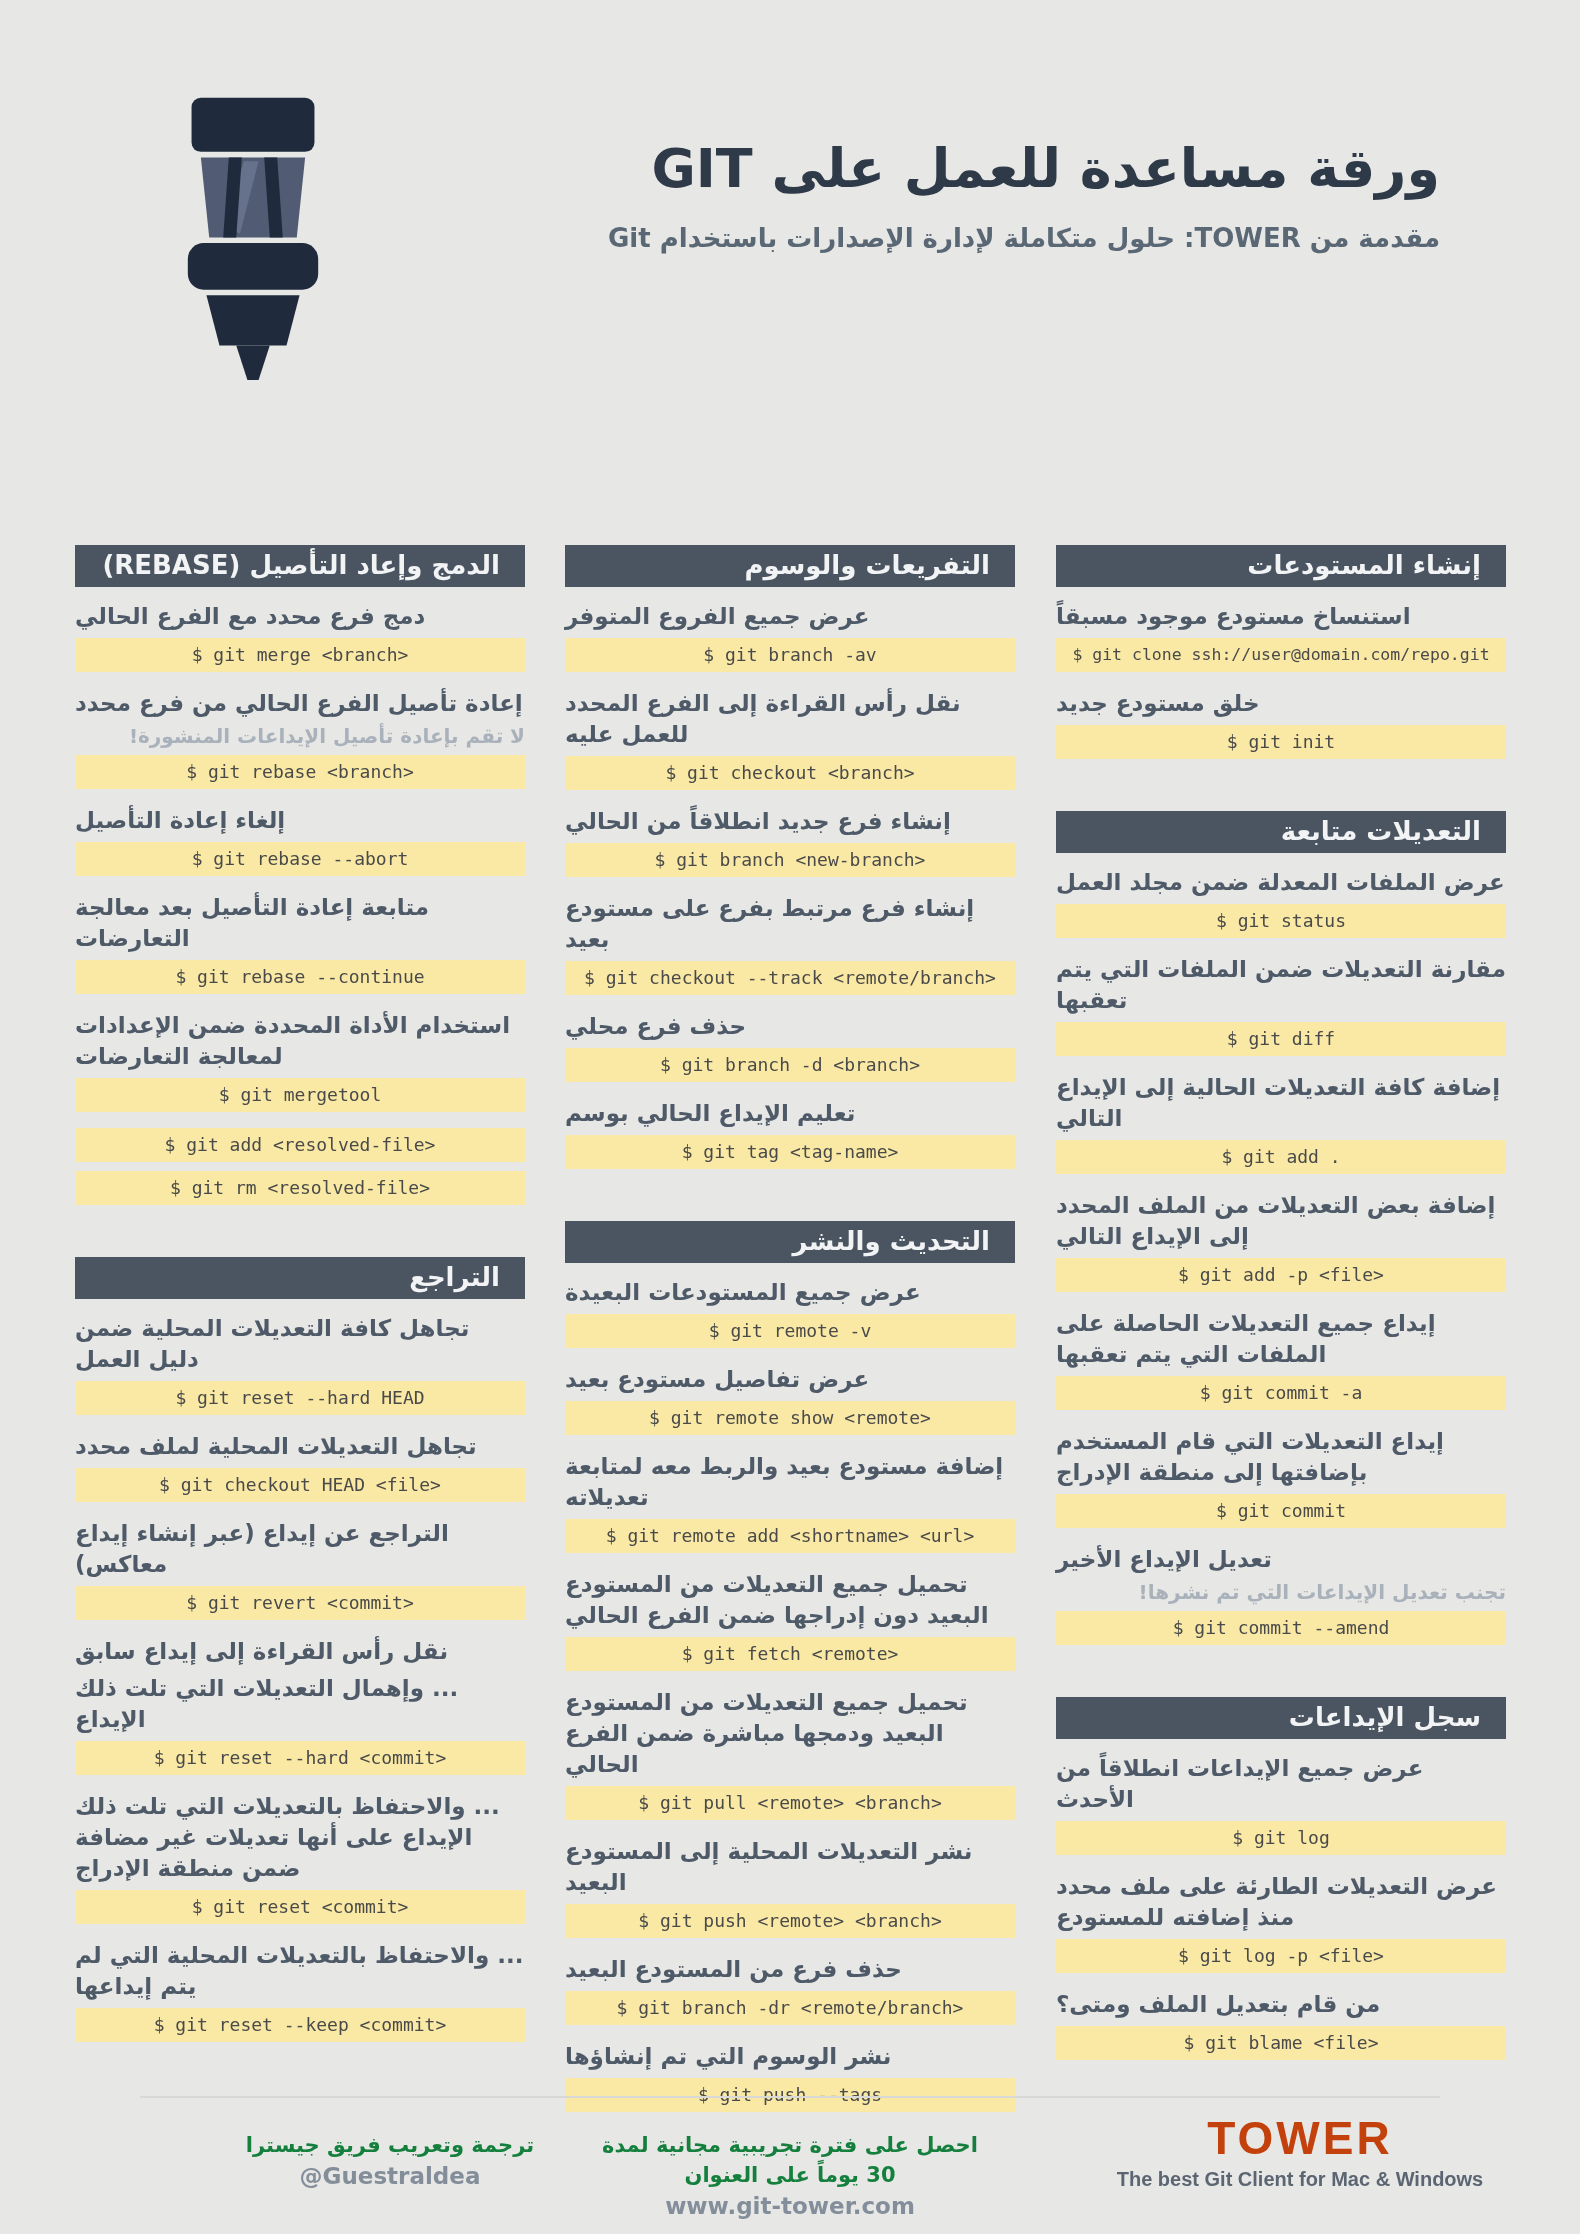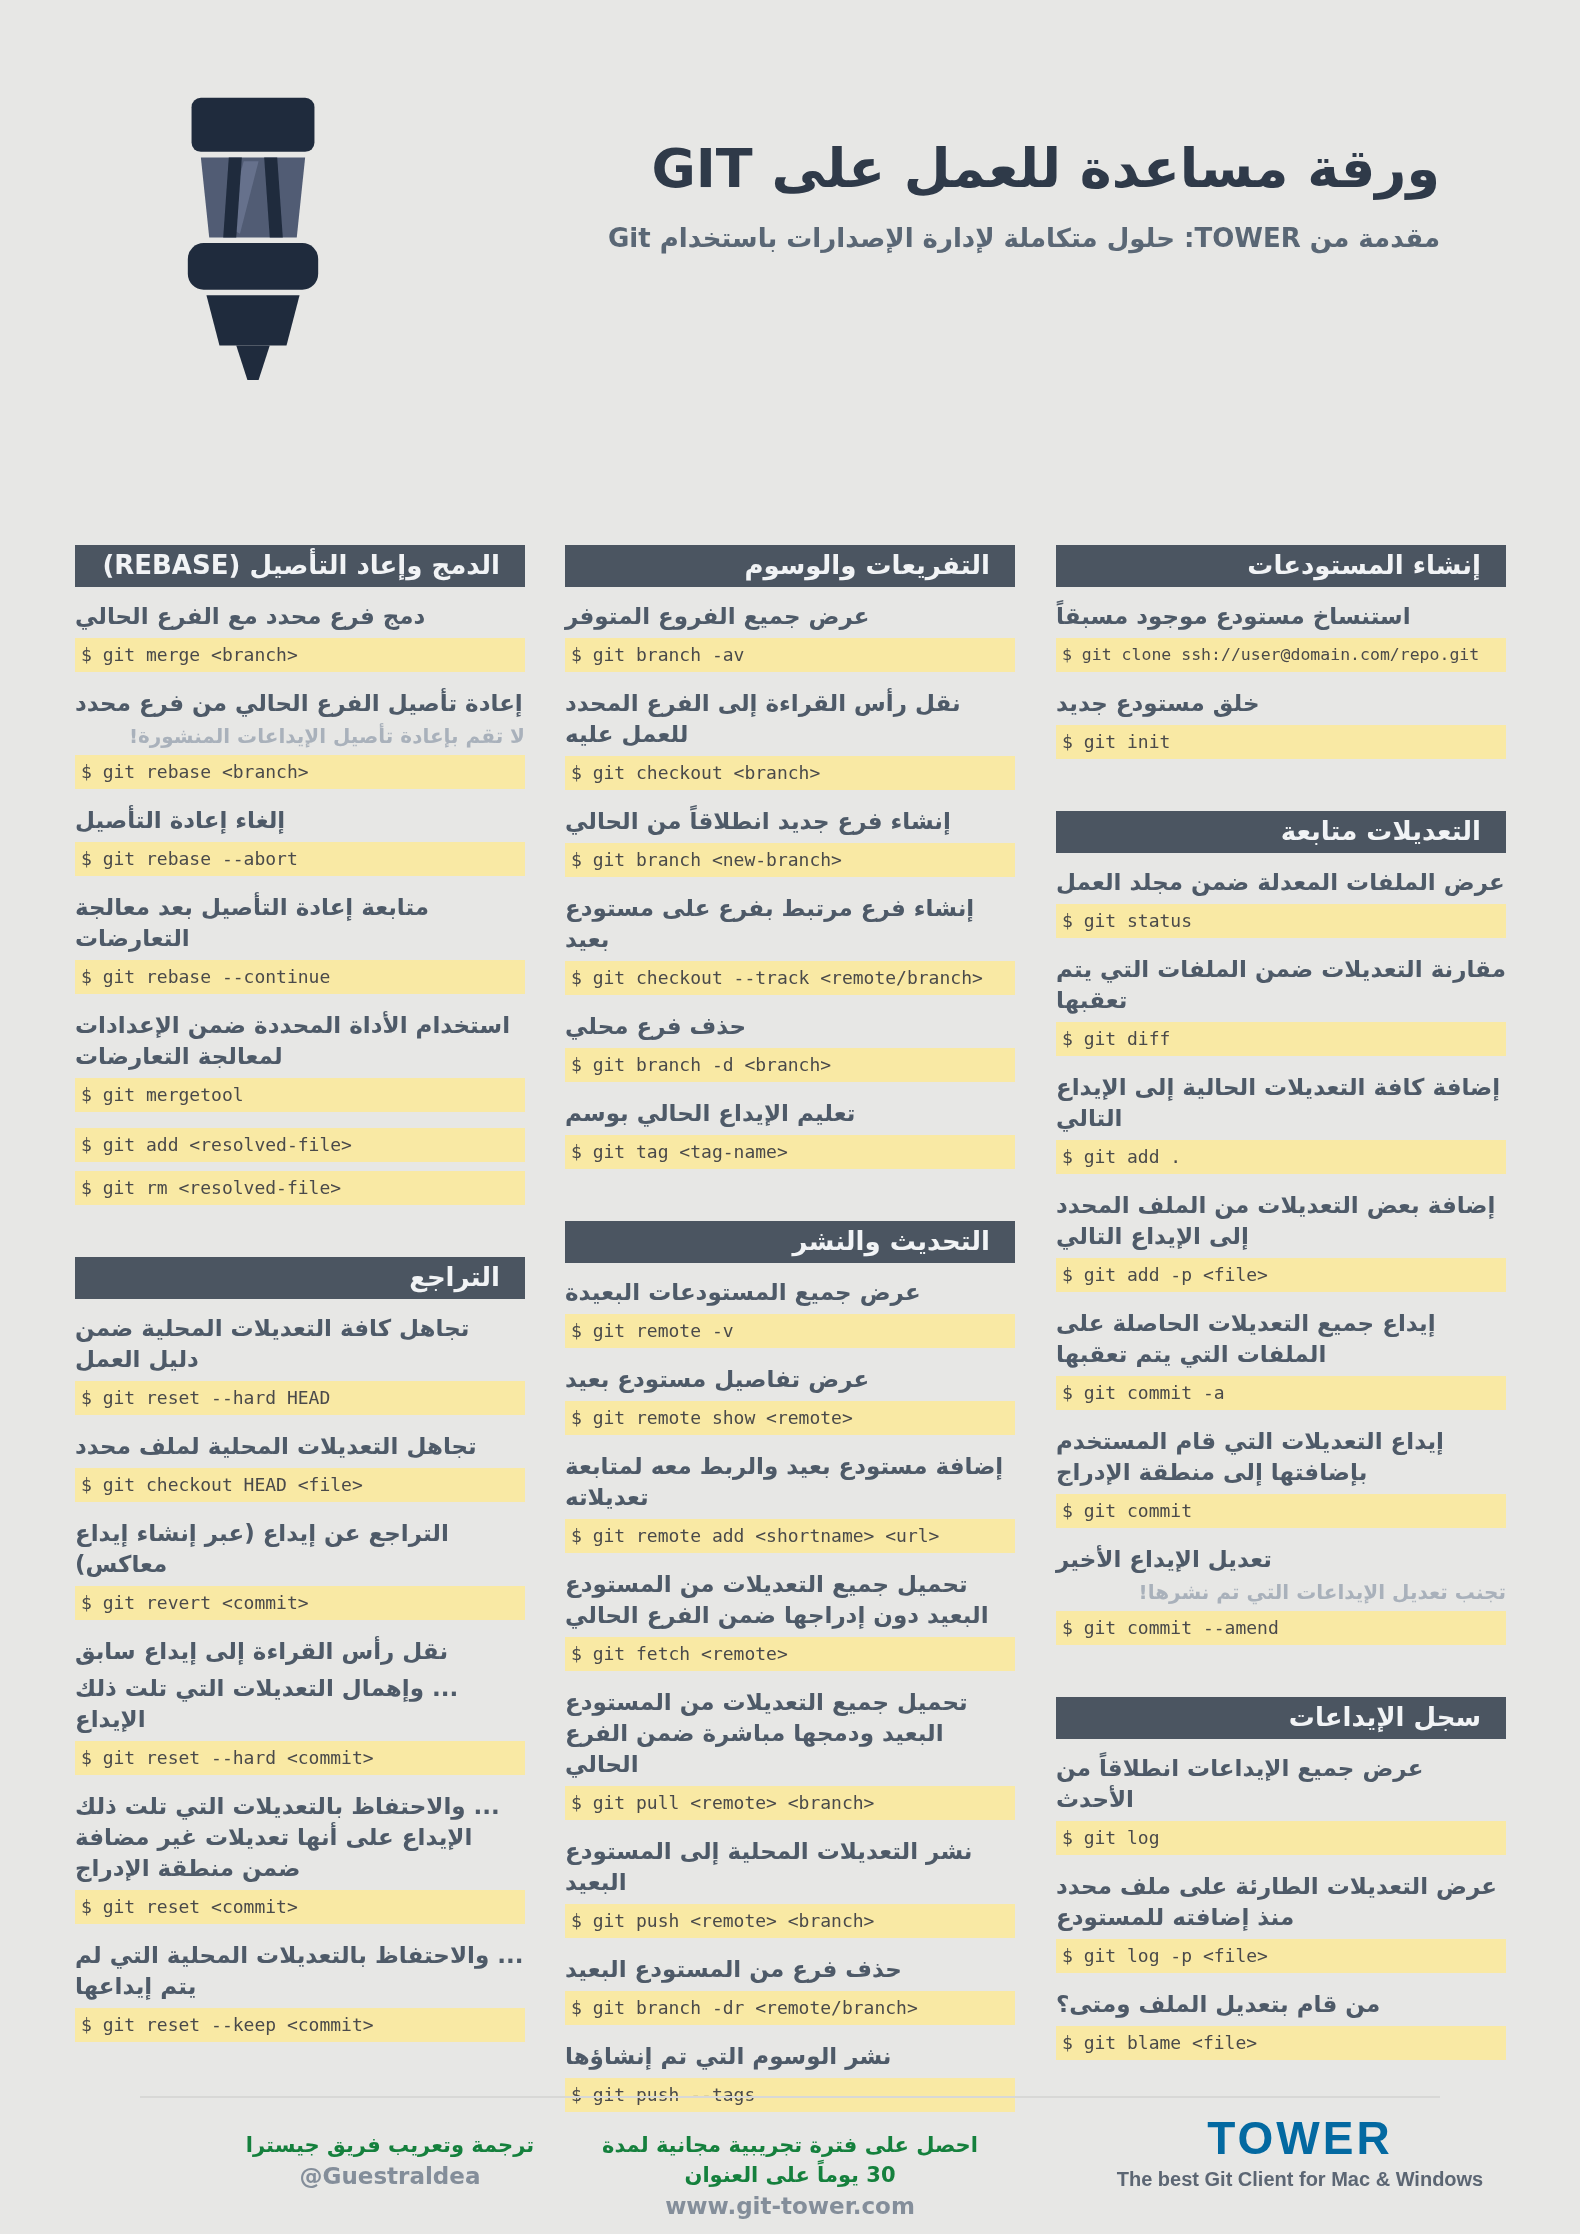--- a/index.html
+++ b/index.html
@@ -18,35 +18,35 @@
   .col-left{left:75px;}  .col-mid{left:565px;}  .col-right{left:1056px;}
 
   .sec{margin-bottom:52px;}
   .sec-h{background:#4b5561;color:#f1f3f5;font-size:26px;font-weight:bold;
          direction:rtl;text-align:right;padding:5px 25px 7px 10px;margin-bottom:14px;}
   .item{margin-bottom:16px;}
   .desc{direction:rtl;text-align:left;color:#4e5a68;font-size:23px;font-weight:bold;
         line-height:31px;margin-bottom:6px;}
   .note{direction:rtl;text-align:right;color:#a9b1bb;font-size:20px;font-weight:bold;
         line-height:26px;margin:-2px 0 6px 0;}
-  .cmd{direction:ltr;text-align:left;background:#f9e9a4;color:#4a4a4a;
+  .cmd{direction:ltr;text-align:center;background:#f9e9a4;color:#4a4a4a;
        font-family:"DejaVu Sans Mono",monospace;font-size:18px;line-height:24px;
-       padding:5px 6px;white-space:nowrap;}
+       padding:5px 16px;white-space:nowrap;}
   .cmd + .cmd{margin-top:9px;}
   .cmd-small{font-size:16.5px;}
 
   
   .divider{position:absolute;left:140px;right:140px;top:2096px;height:2px;background:#d8d8d6;}
   .foot-block{position:absolute;top:2130px;text-align:center;}
   .foot-credit{left:190px;width:400px;}
   .foot-trial{left:590px;width:400px;}
   .foot-brand{left:1090px;width:420px;top:2112px;}
   .foot-ar{direction:rtl;color:#15803d;font-size:21px;font-weight:bold;line-height:30px;}
   .foot-latin{color:#848e9a;font-size:23px;font-weight:bold;line-height:32px;}
-  .brand-word{color:#0369a1;font-size:46px;font-weight:bold;letter-spacing:3px;line-height:52px;
+  .brand-word{color:#c2410c;font-size:46px;font-weight:bold;letter-spacing:3px;line-height:52px;
               font-family:"Liberation Sans","DejaVu Sans",sans-serif;}
   .brand-tag{color:#5c6673;font-size:20px;font-weight:bold;line-height:30px;
              font-family:"Liberation Sans","DejaVu Sans",sans-serif;}
 </style>
 </head>
 <body>
 
 <div class="page">
 
   <div>

